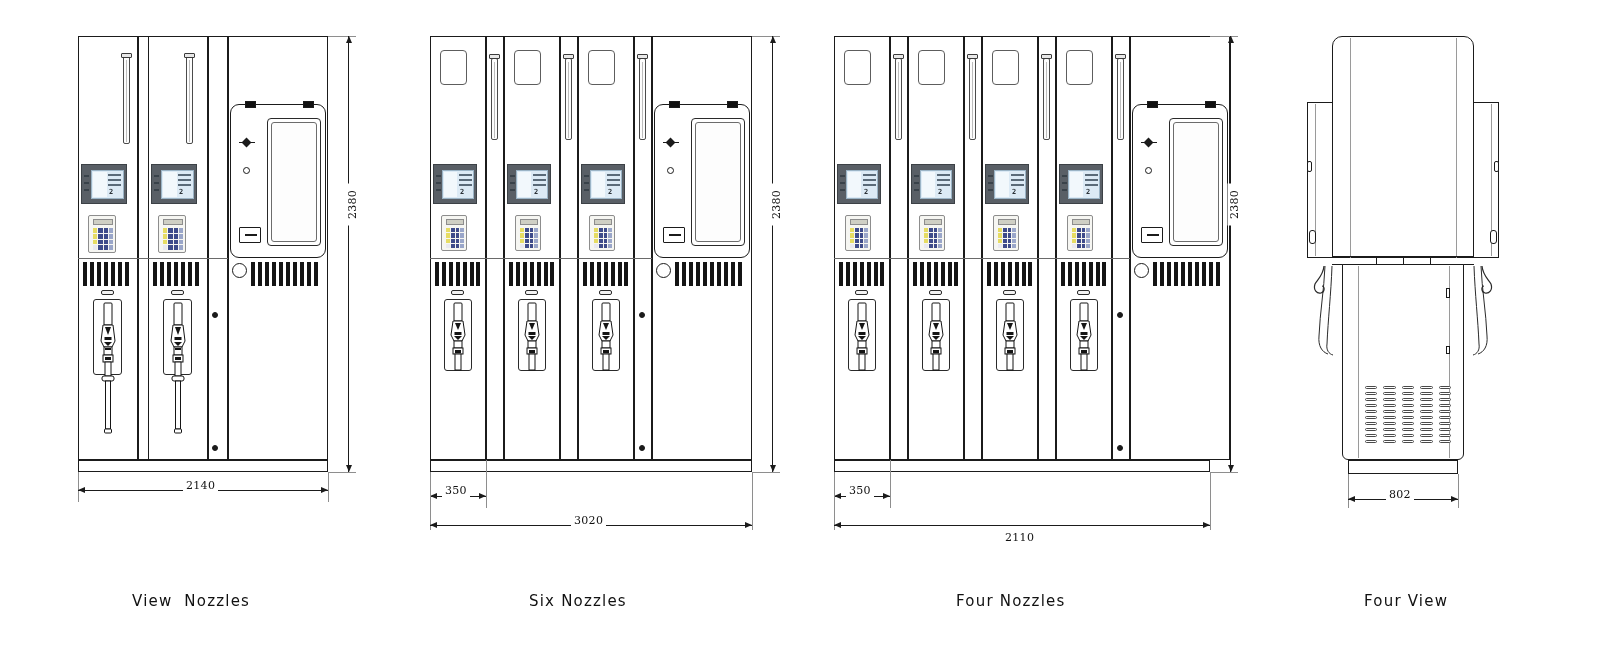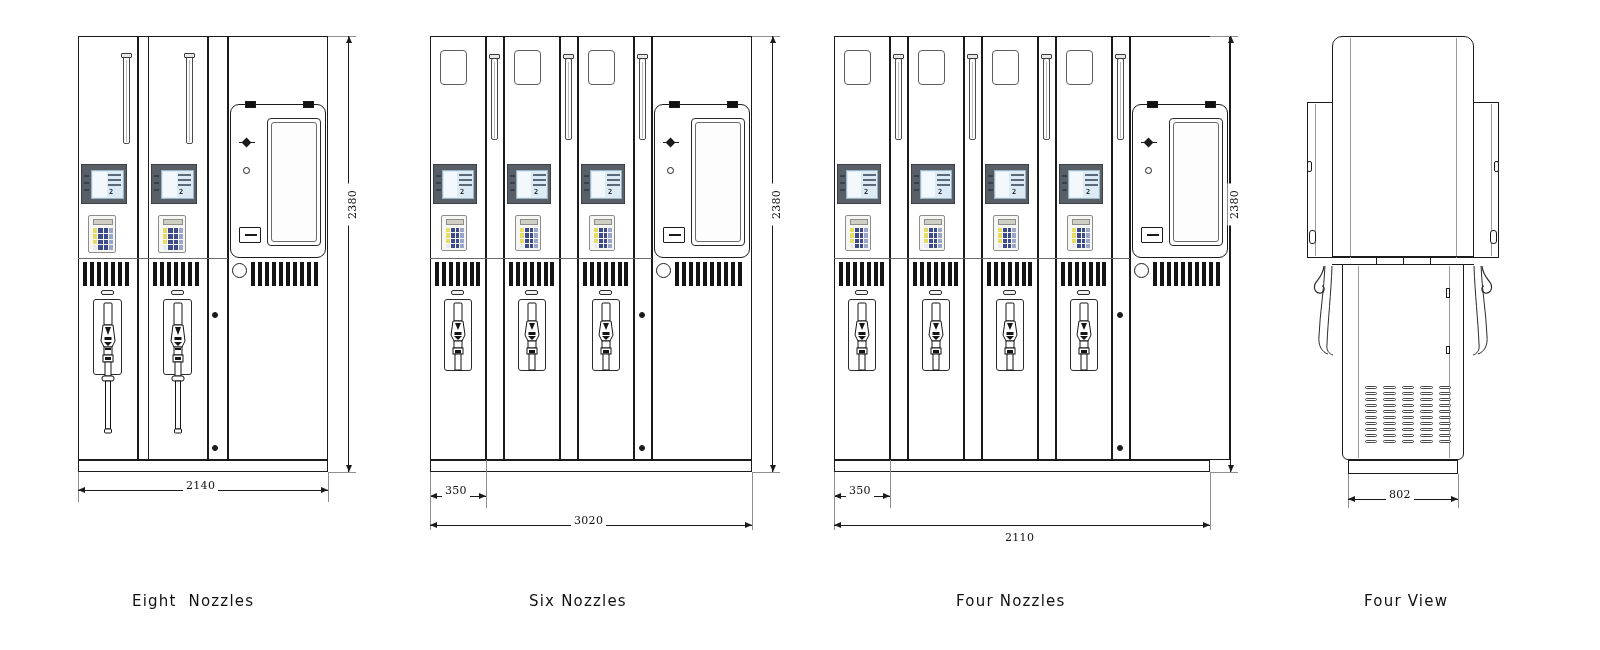--- a/index.html
+++ b/index.html
@@ -290,21 +290,21 @@
     <div class="arrowv d" style="left:285.5px;top:445px;"></div>
     <div class="dimtext vert" style="left:271px;top:178px;width:36px;text-align:center;">2380</div>
 
     <div class="ext" style="left:18px;top:452px;height:30px;"></div>
     <div class="ext" style="left:268px;top:452px;height:30px;"></div>
     <div class="dimline" style="left:18px;top:470px;width:250px;"></div>
     <div class="arrow l" style="left:18px;top:467px;"></div>
     <div class="arrow r" style="left:261px;top:467px;"></div>
     <div class="dimtext" style="left:123px;top:459px;">2140</div>
 
-    <div class="caption" style="left:72px;top:572px;">Eight  Nozzles</div>
+    <div class="caption" style="left:72px;top:572px;">View  Nozzles</div>
   </div>
 
   <div class="view" style="left:420px;top:20px;width:360px;height:520px;">
 
     <div class="col" style="left:10px;top:16px;width:56px;height:424px;"></div>
     <div class="col" style="left:66px;top:16px;width:18px;height:424px;"></div>
     <div class="col" style="left:84px;top:16px;width:56px;height:424px;"></div>
     <div class="col" style="left:140px;top:16px;width:18px;height:424px;"></div>
     <div class="col" style="left:158px;top:16px;width:56px;height:424px;"></div>
     <div class="col" style="left:214px;top:16px;width:18px;height:424px;"></div>

